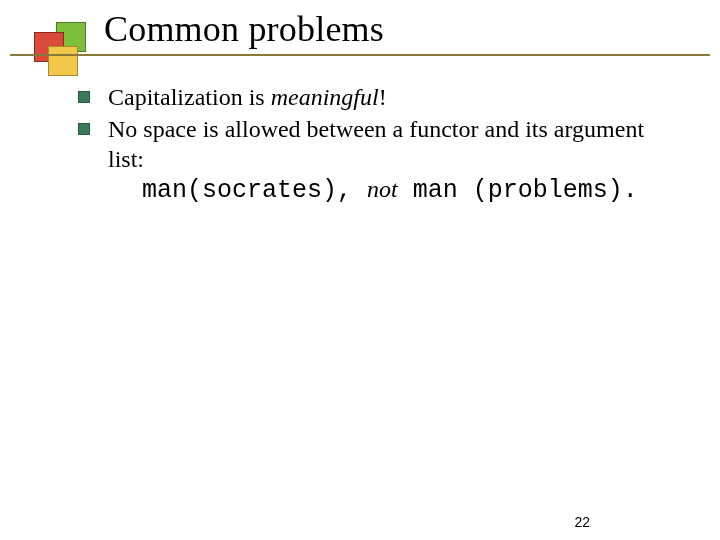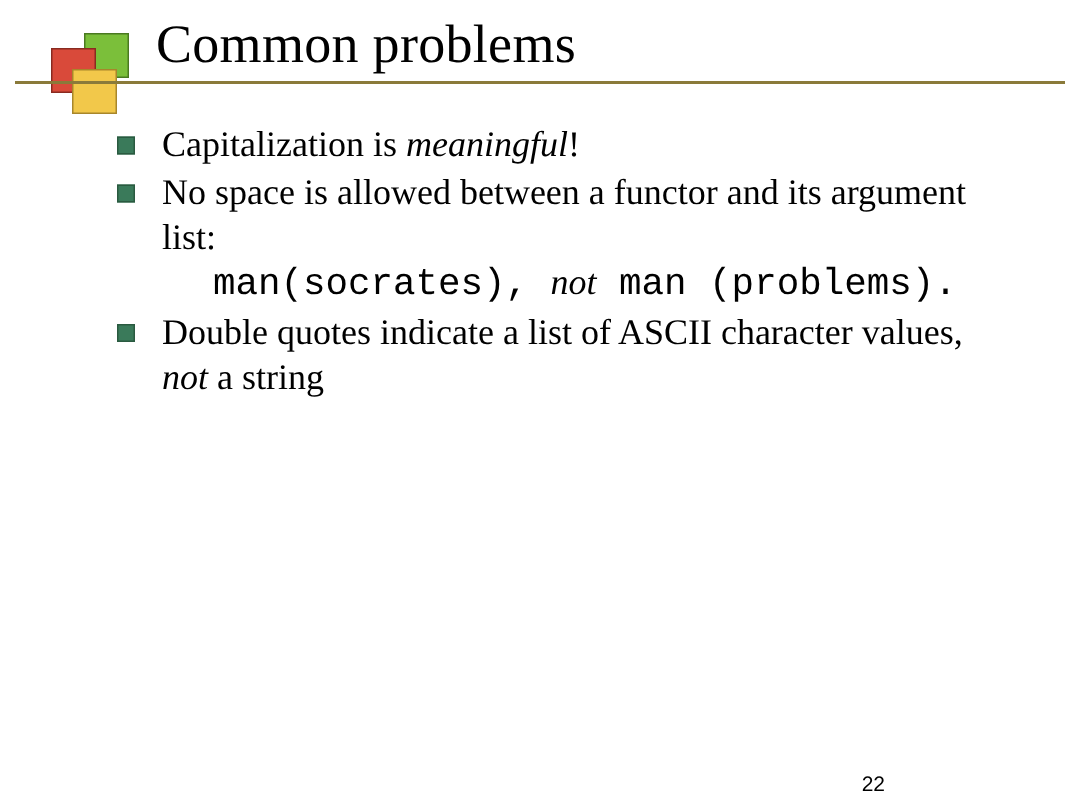--- a/index.html
+++ b/index.html
@@ -121,25 +121,19 @@
     </div>
 
     <div class="item">
       <div class="bullet"></div>
       <div class="text">
         <span>No space is allowed between a functor and its argument list:</span><br>
         <span class="indent"></span><span class="mono">man(socrates)</span><span class="mono">, </span><span class="ital">not</span><span class="mono"> man (problems).</span>
       </div>
     </div>
 
-    <div class="item">
-      <div class="bullet"></div>
-      <div class="text">
-        <span>Double quotes indicate a list of ASCII character values, </span><span class="ital">not</span><span> a string</span>
-      </div>
-    </div>
 
 
   </div>
 
   <div class="pageno">22</div>
 
 </div>
 
 </body></html>

